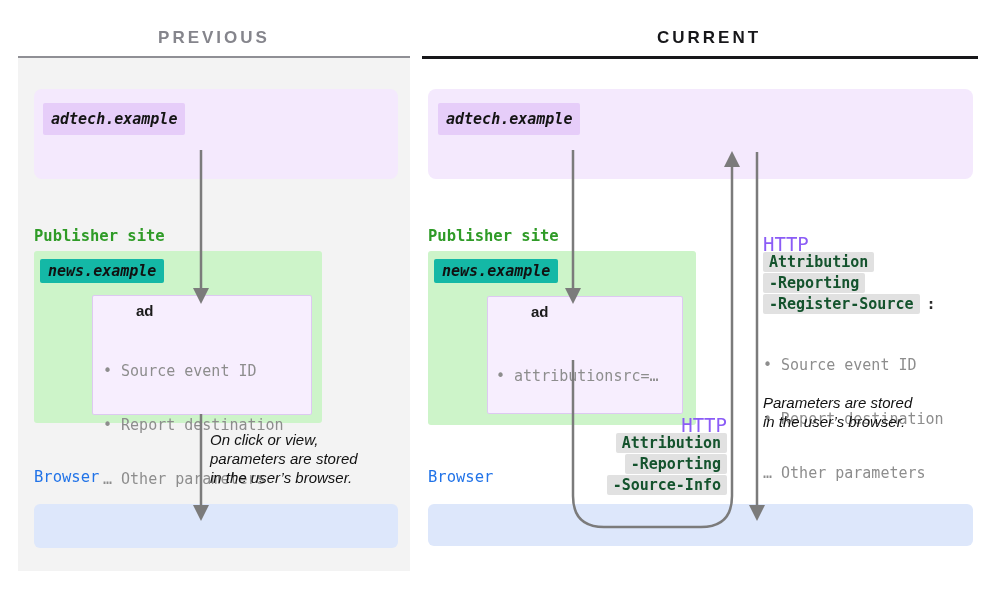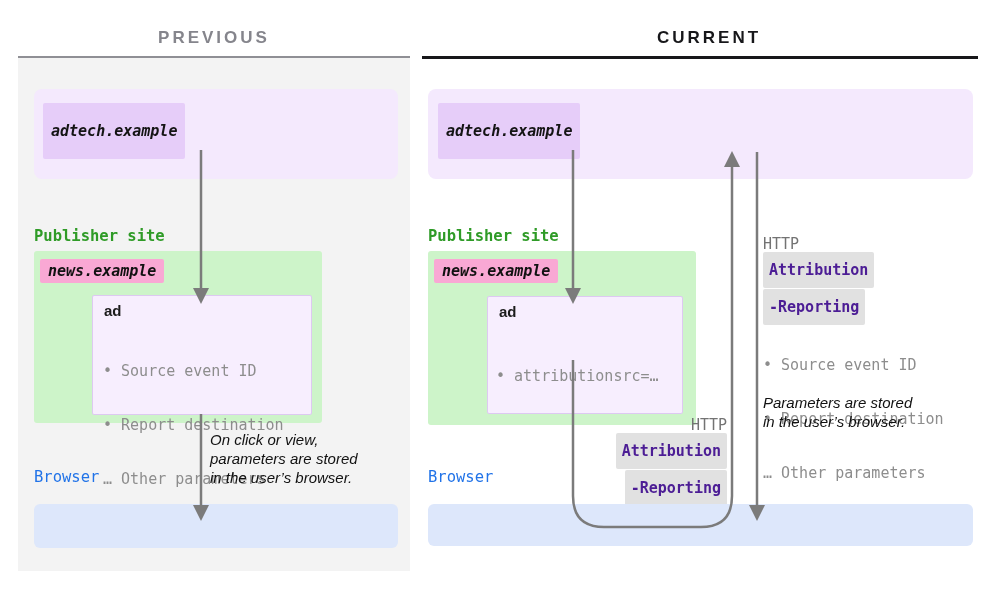--- a/index.html
+++ b/index.html
@@ -14,57 +14,57 @@
   .rule-prev{position:absolute;left:18px;top:56px;width:392px;height:2px;background:#8f8f95;}
   .rule-curr{position:absolute;left:422px;top:56px;width:556px;height:3px;background:#17171a;}
 
   
   .panel-prev{position:absolute;left:18px;top:58px;width:392px;height:513px;background:#f3f3f3;}
   .adtech-box{position:absolute;top:89px;height:90px;background:#f4e9fd;border-radius:8px;}
   .adtech-prev{left:34px;width:364px;}
   .adtech-curr{left:428px;width:545px;}
   .chip-purple{position:absolute;top:103px;background:#e6cdf9;color:#141414;
          font-weight:700;font-style:italic;font-size:15px;line-height:16px;
-         padding:20px 8px;border-radius:2px;}
+         padding:8px 8px;border-radius:2px;}
   .chip-purple.p{left:43px;} .chip-purple.c{left:438px;}
 
   .pub-label{position:absolute;top:227px;color:#2f9b27;font-size:15.5px;font-weight:700;}
   .pub-label.p{left:34px;} .pub-label.c{left:428px;}
   .green-box{position:absolute;top:251px;background:#cdf4c9;border-radius:3px;}
   .green-box.p{left:34px;width:288px;height:172px;}
   .green-box.c{left:428px;width:268px;height:174px;}
-  .chip-green{position:absolute;top:259px;background:#f9a8d4;color:#111;
+  .chip-green{position:absolute;top:259px;background:#14b8a6;color:#111;
          font-weight:700;font-style:italic;font-size:15px;line-height:16px;
          padding:4px 8px;border-radius:2px;}
   .chip-green.p{left:40px;} .chip-green.c{left:434px;}
 
   .ad-box{position:absolute;background:#f7eefe;border:1px solid #ddc9f1;border-radius:2px;}
   .ad-box.p{left:92px;top:295px;width:218px;height:118px;}
   .ad-box.c{left:487px;top:296px;width:194px;height:116px;}
   .ad-label{position:absolute;font-family:"Liberation Sans",sans-serif;
-         font-weight:700;font-size:15px;color:#1b1b1b;}
+         font-weight:700;font-size:15px;color:#1b1b1b;margin-left:32px;}
   .ad-label.p{left:104px;top:302px;} .ad-label.c{left:499px;top:303px;}
   .param{position:absolute;color:#8d8d8d;font-size:15px;line-height:18px;white-space:pre;}
   .param.p{left:103px;top:326px;} .param.c{left:496px;top:331px;}
 
   .note{position:absolute;font-family:"Liberation Sans",sans-serif;font-size:15px;
         line-height:19px;color:#111;font-style:italic;}
   .note.p{left:210px;top:430px;}
   .note.c{left:763px;top:393px;}
 
   .browser-label{position:absolute;top:468px;color:#2173e8;font-size:15.5px;font-weight:500;}
   .browser-label.p{left:34px;} .browser-label.c{left:428px;}
   .blue-box{position:absolute;top:504px;background:#dde7fb;border-radius:6px;}
   .blue-box.p{left:34px;width:364px;height:44px;}
   .blue-box.c{left:428px;width:545px;height:42px;}
 
   
-  .http-word{color:#737373;font-size:15px;line-height:16px;}
-  .hchip{display:inline-block;background:#e1e1e1;color:#4c1d95;font-weight:700;
-         font-size:15px;line-height:16px;padding:10px 6px;border-radius:2px;margin-bottom:1px;}
+  .http-word{color:#8b5cf6;font-size:19px;line-height:16px;}
+  .hchip{display:inline-block;background:#e1e1e1;color:#14532d;font-weight:700;
+         font-size:15px;line-height:16px;padding:2px 6px;border-radius:2px;margin-bottom:1px;}
   .req-block{position:absolute;top:417px;right:269px;display:flex;flex-direction:column;
          align-items:flex-end;}
   .resp-block{position:absolute;left:763px;top:236px;display:flex;flex-direction:column;
          align-items:flex-start;}
   .resp-row{white-space:nowrap;}
   .colon{color:#2b2b2b;font-weight:700;font-size:15px;margin-left:7px;}
   .resp-params{position:absolute;left:763px;top:320px;color:#8d8d8d;font-size:15px;
          line-height:18px;white-space:pre;}
 
   .arrows{position:absolute;left:0;top:0;z-index:5;pointer-events:none;}
@@ -122,20 +122,21 @@
     <span class="http-word">HTTP</span>
     <span class="hchip">Attribution</span>
     <span class="hchip">-Reporting</span>
     <span class="hchip">-Source-Info</span>
   </div>
 
   <div class="resp-block">
     <span class="http-word">HTTP</span>
     <span class="resp-row"><span class="hchip">Attribution</span></span>
     <span class="resp-row"><span class="hchip">-Reporting</span></span>
+    <span class="resp-row"><span class="hchip">-Register-Source</span><span class="colon">:</span></span>
   </div>
   <div class="resp-params">
     <div>• Source event ID</div>
     <div>• Report destination</div>
     <div>… Other parameters</div>
   </div>
   <div class="note c">
     <div>Parameters are stored</div>
     <div>in the user’s browser.</div>
   </div>

